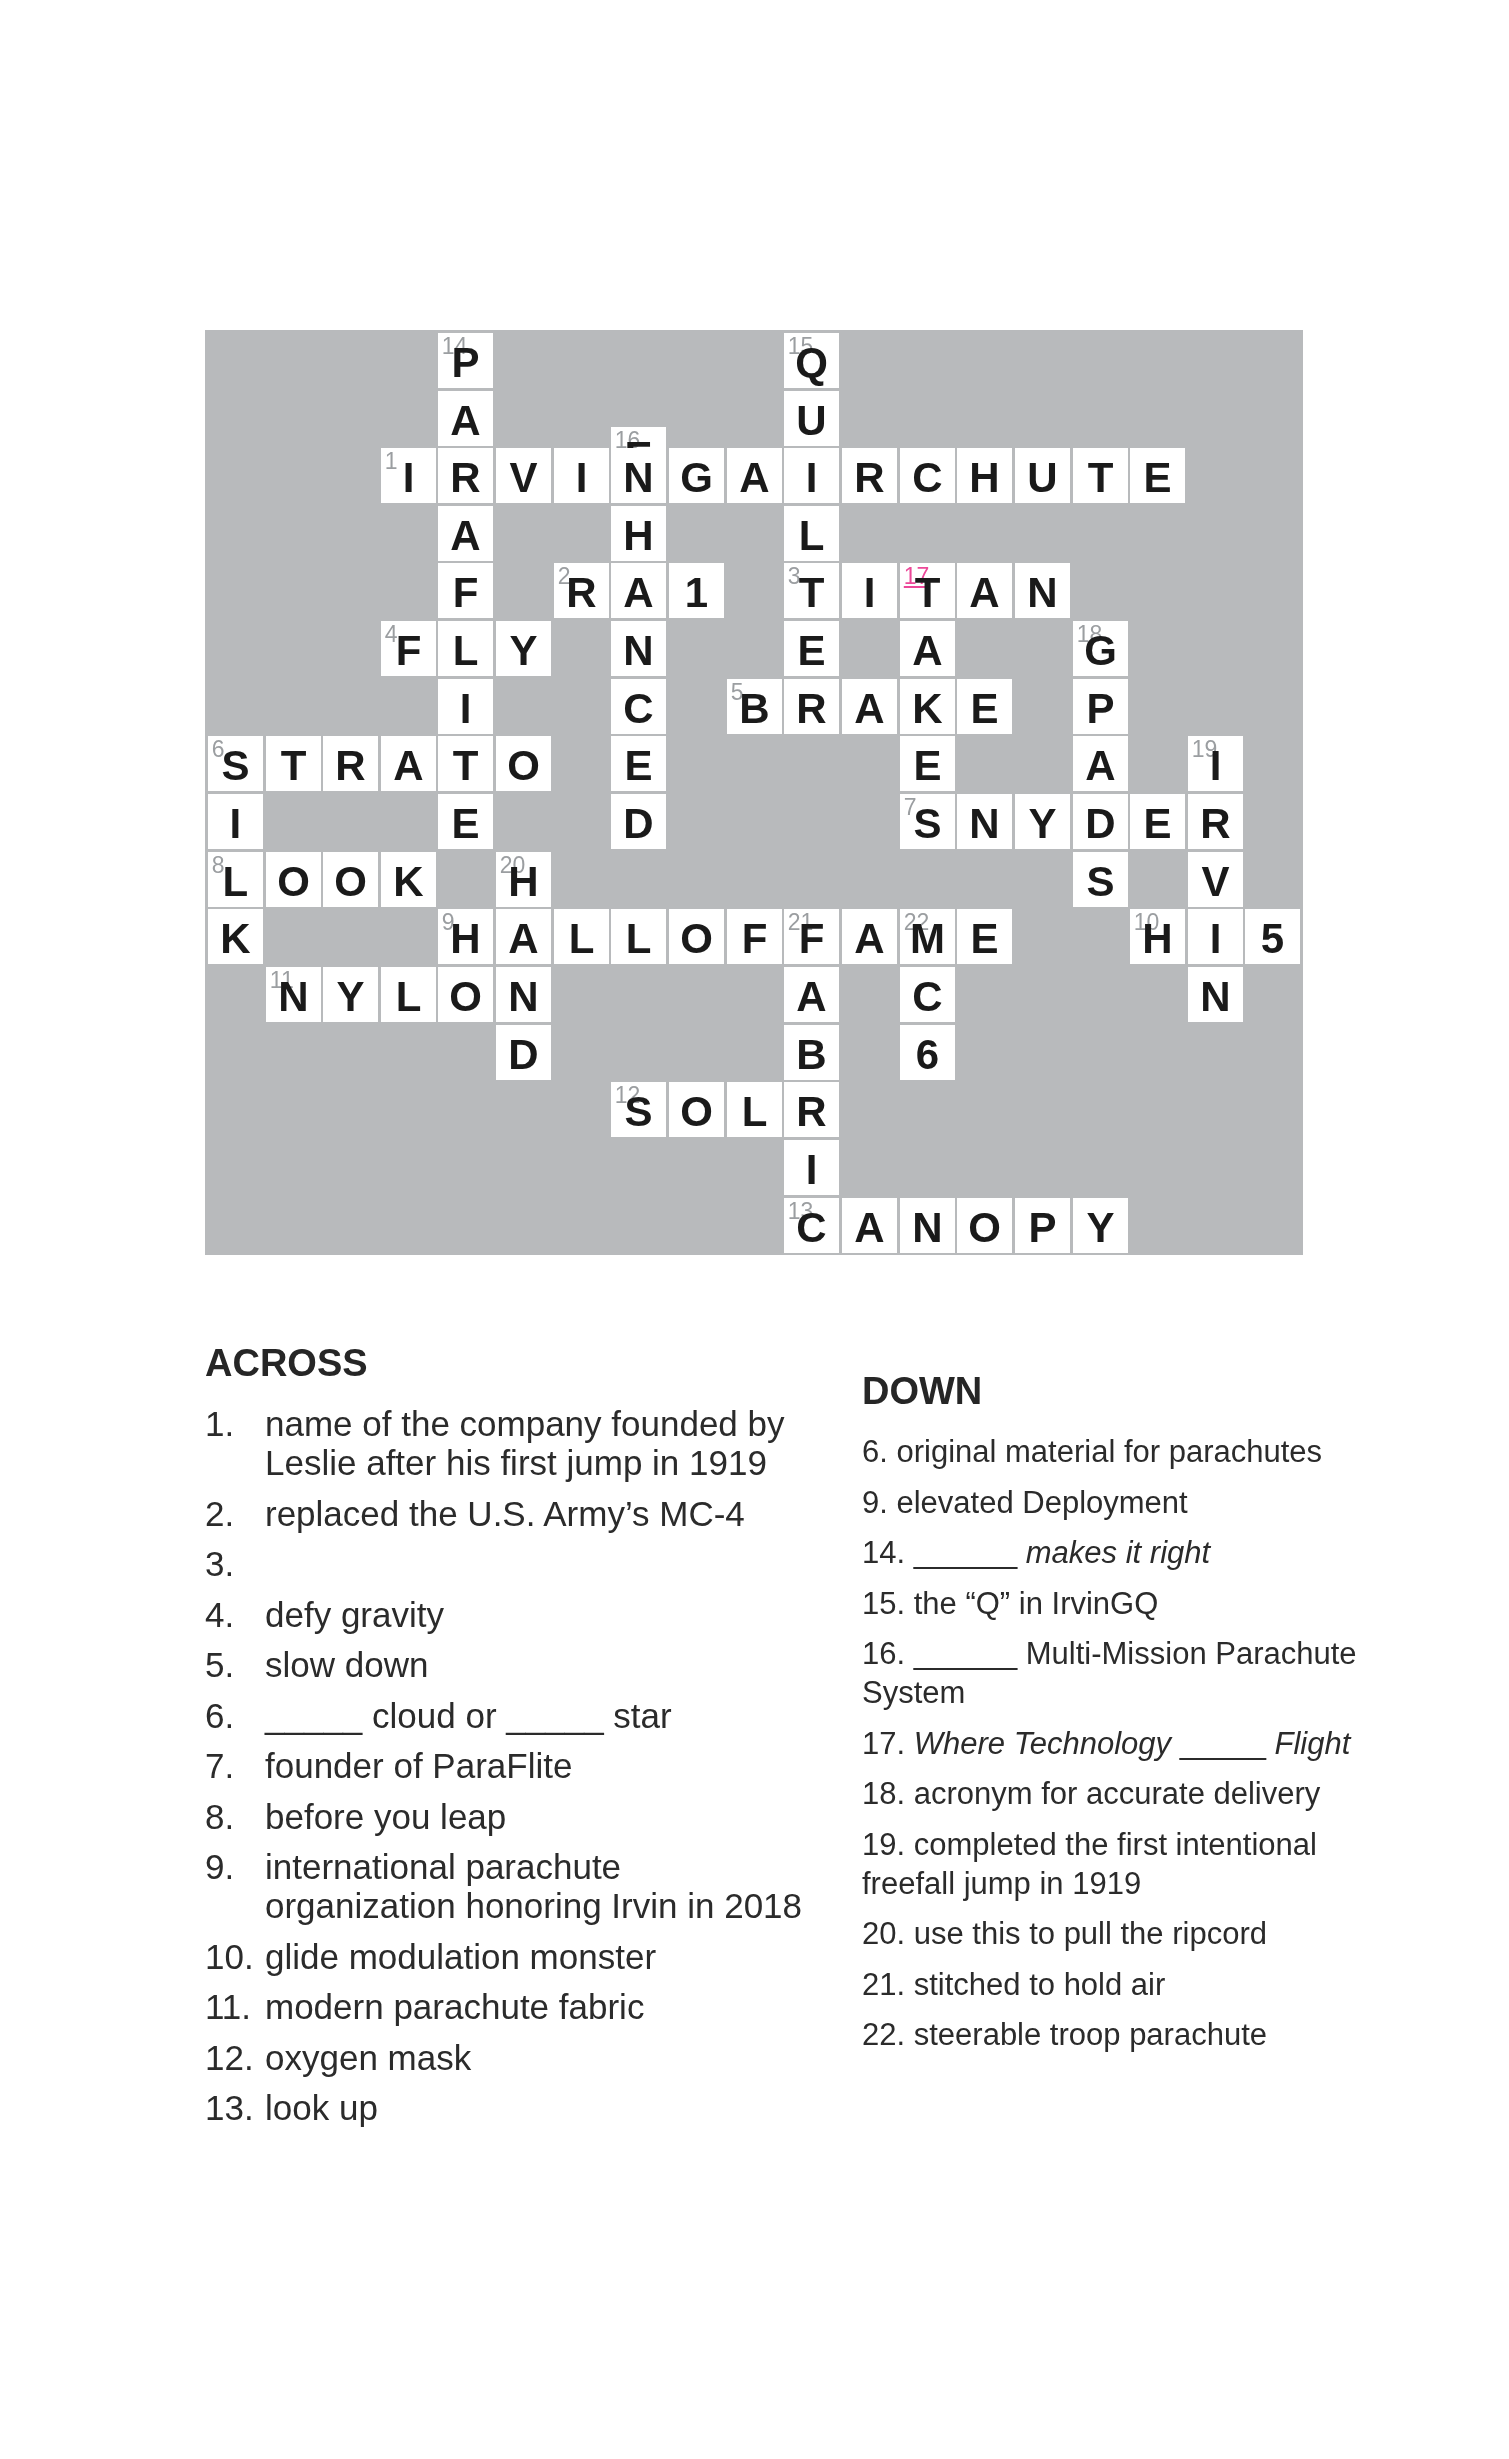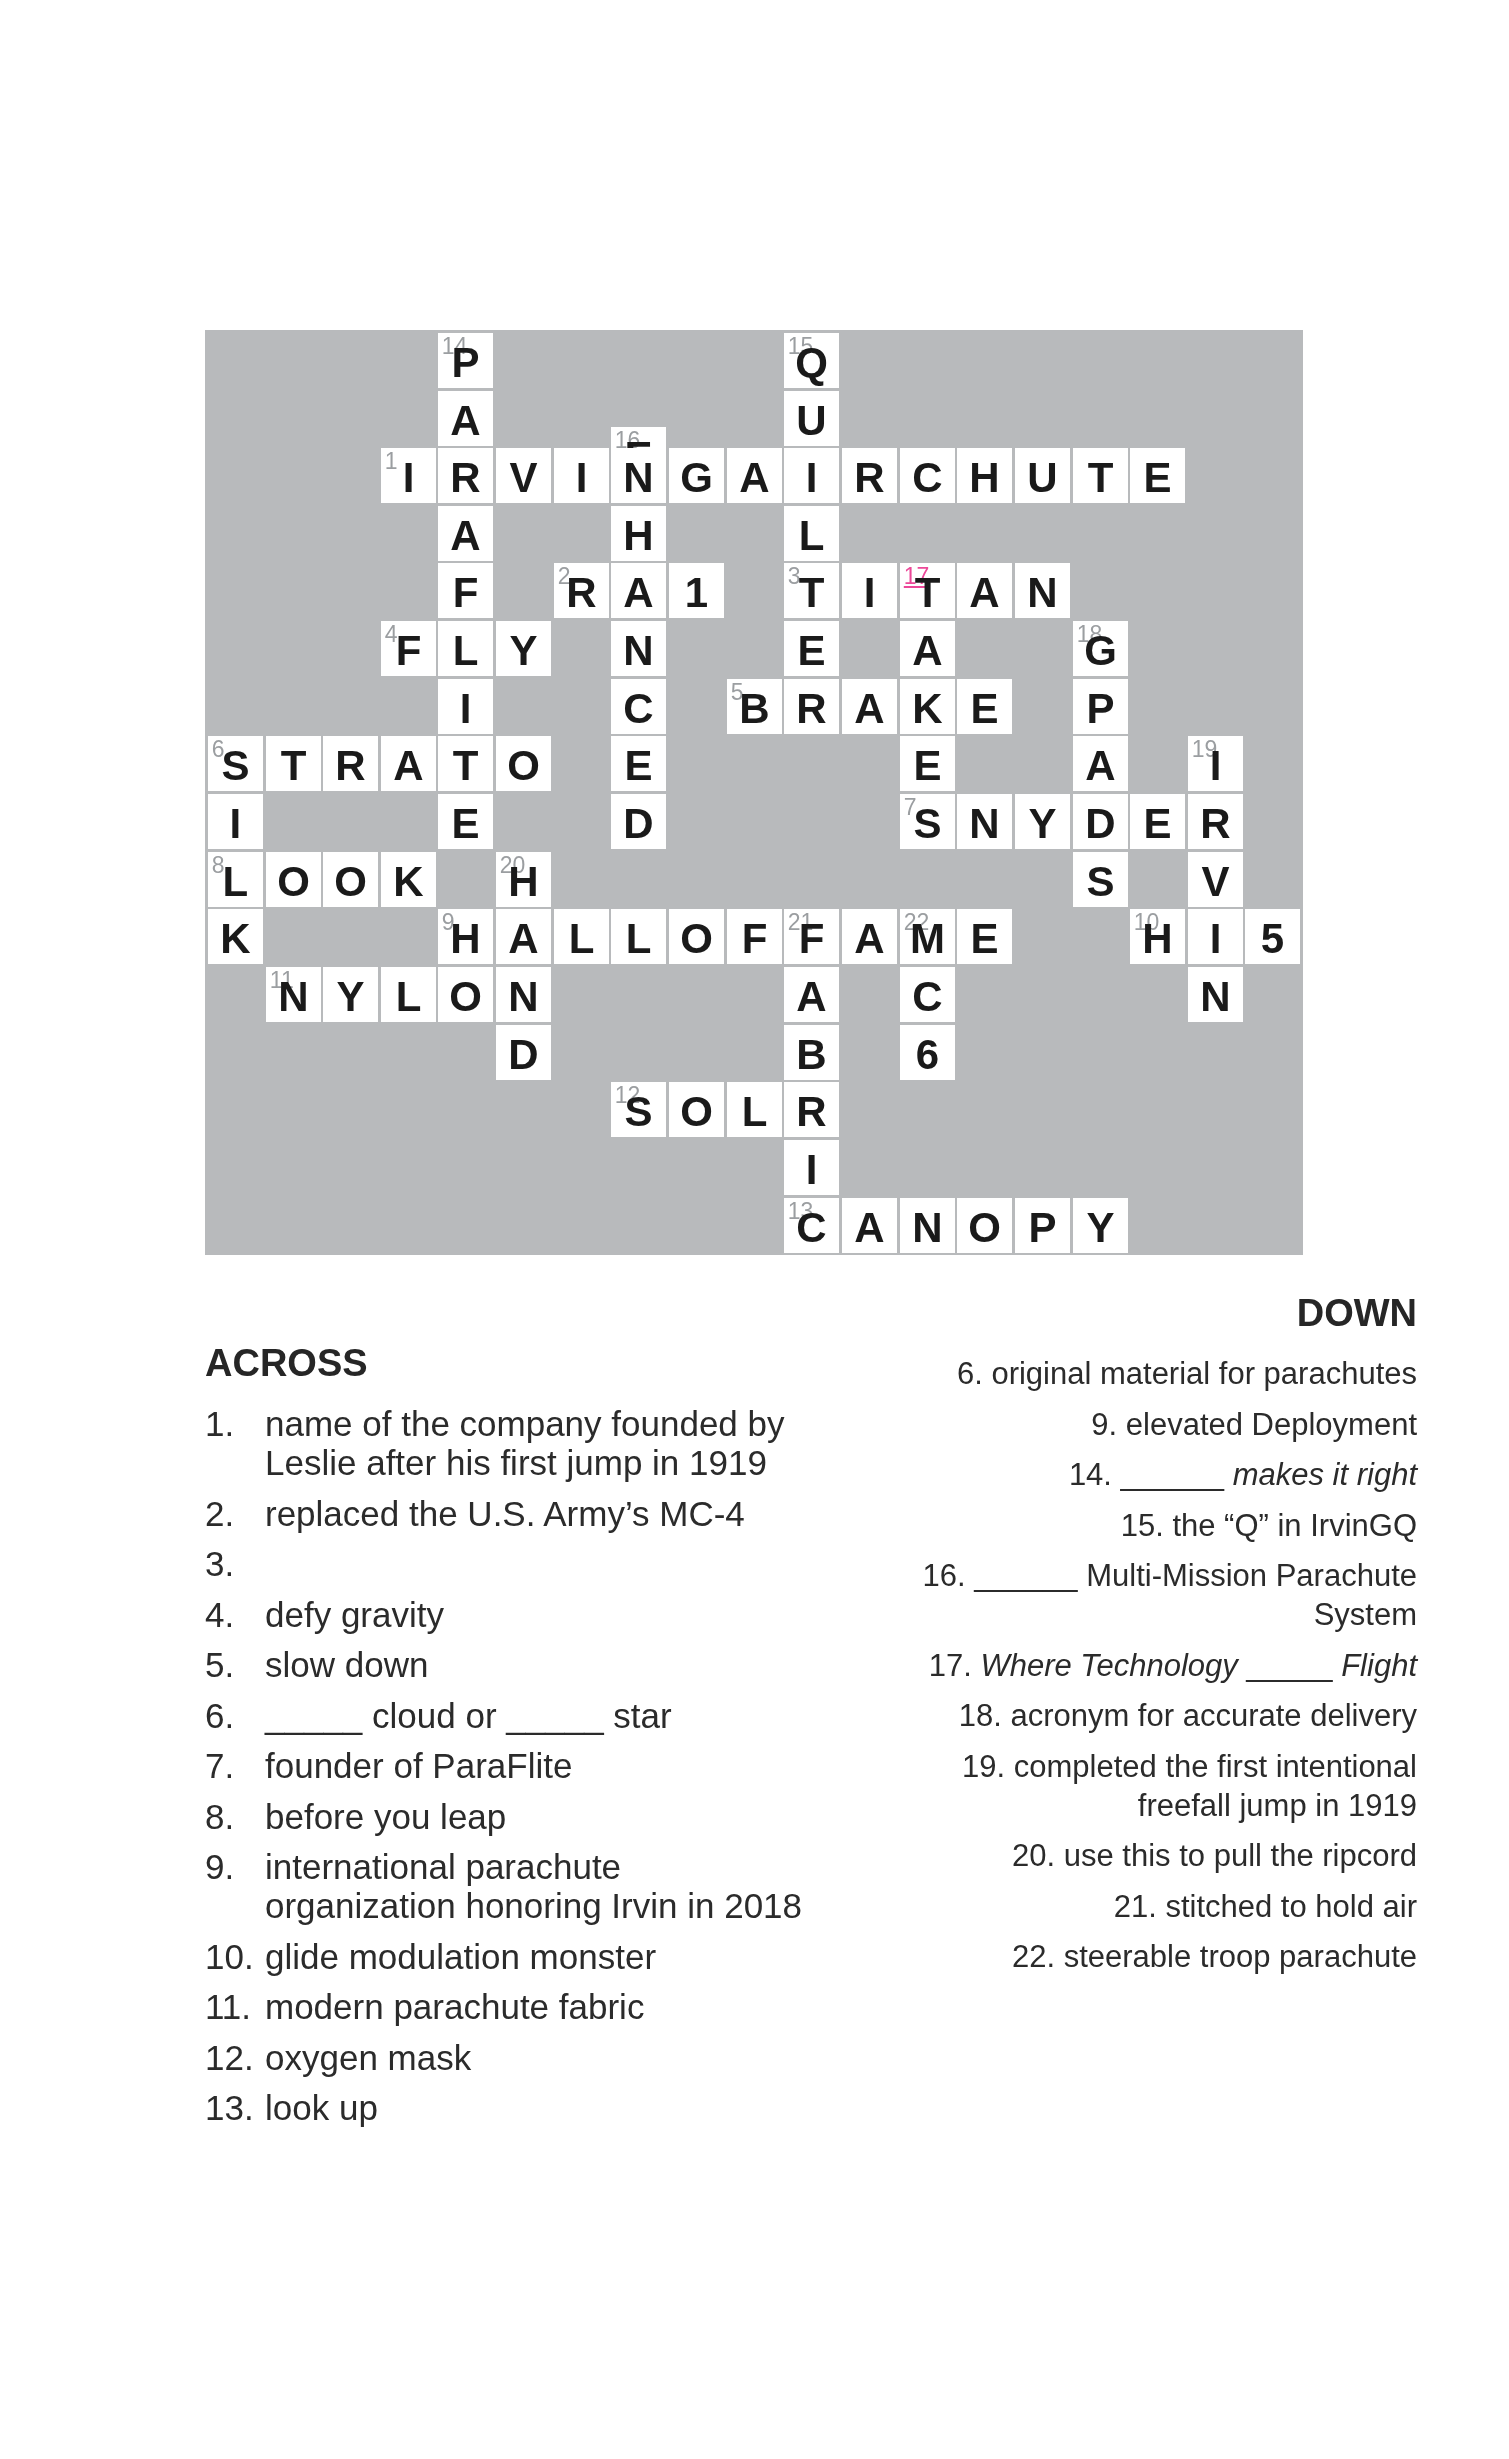--- a/index.html
+++ b/index.html
@@ -40,21 +40,21 @@
   }
 
   
   .clues { position: absolute; color: #2b2b2b; }
   .clues h2 {
     margin: 0 0 20px 0;
     font-size: 38px; line-height: 42px;
     font-weight: 700; color: #262626;
   }
   .clues-across { left: 205px; top: 1342px; width: 623px; }
-  .clues-down   { left: 862px; top: 1292px; width: 555px; text-align: right; }
+  .clues-down   { left: 862px; top: 1370px; width: 555px; }
 
   .aclue {
     display: flex;
     font-size: 35px; line-height: 39px;
     margin-bottom: 11.5px;
   }
   .aclue .cnum { width: 60px; flex: 0 0 60px; }
   .aclue .ctext { flex: 1; max-width: 555px; }
 
   .dclue {

